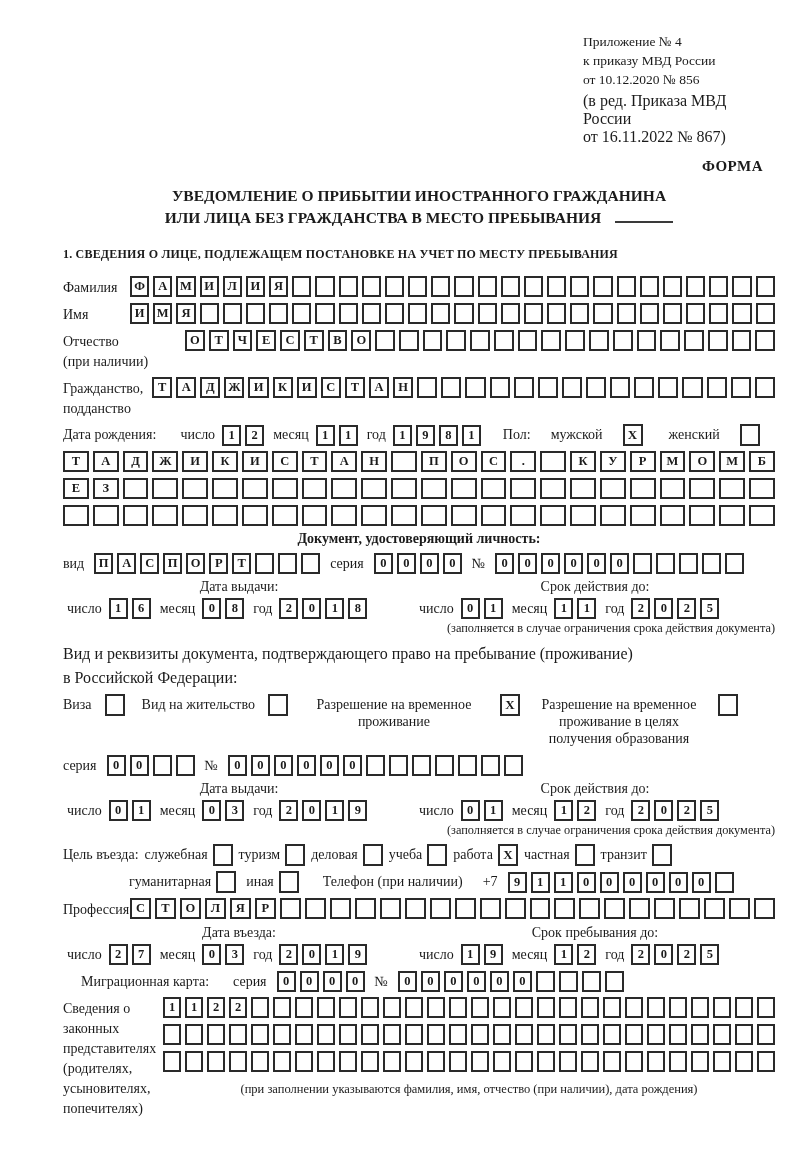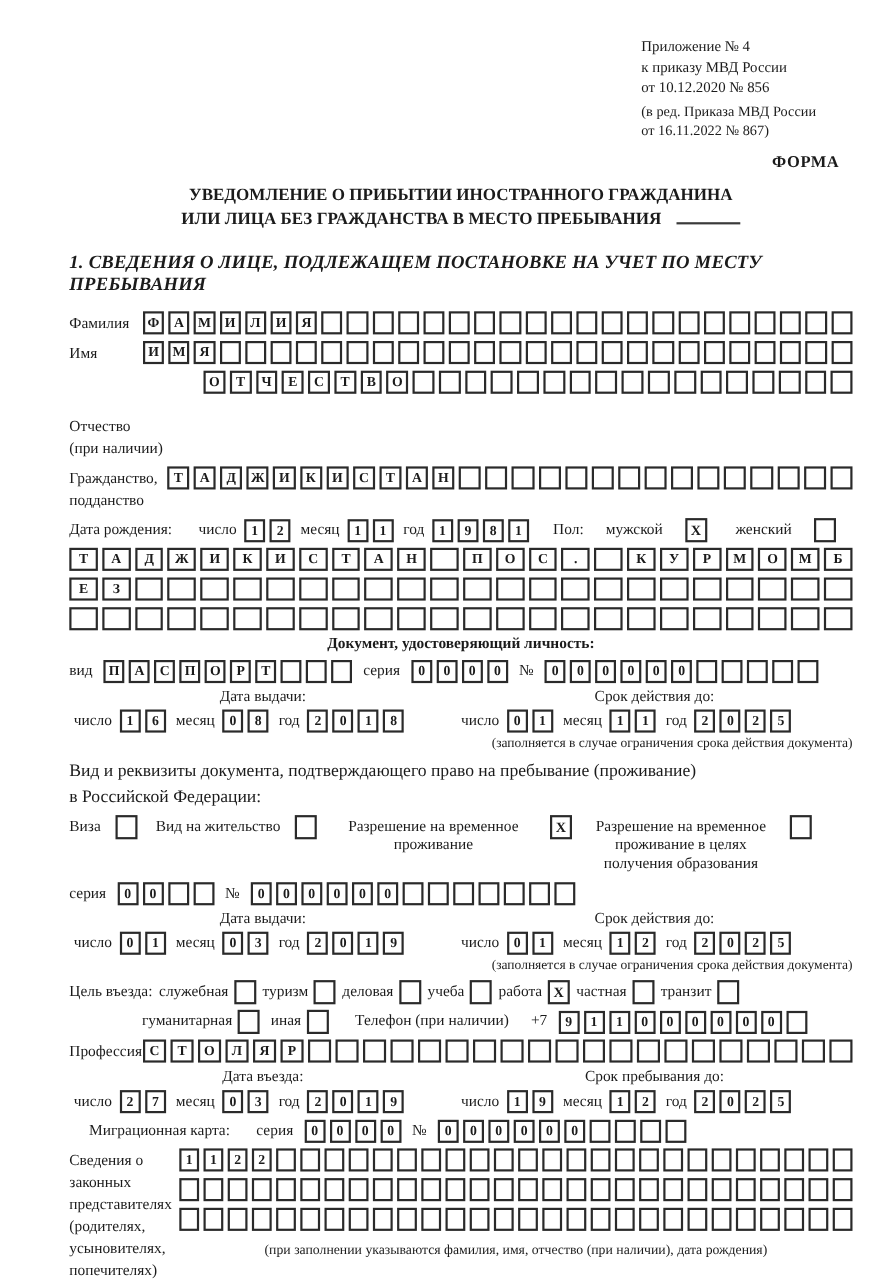--- a/index.html
+++ b/index.html
@@ -8,32 +8,32 @@
     width:800px;height:1163px;
     background:#fff;
     color:#1b1b1b;
     font-family:"Liberation Serif","DejaVu Serif",serif;
     box-sizing:border-box;
     padding:32px 25px 0 63px;
     overflow:hidden;
   }
   
   .ref{width:192px;margin-left:auto;font-size:13.5px;line-height:19px;}
-  .amend{width:192px;margin-left:auto;font-size:13px;line-height:18px;margin-top:3px;}
+  .amend{width:192px;margin-left:auto;font-size:16px;line-height:18px;margin-top:3px;}
   .forma{font-weight:bold;text-align:right;padding-right:12px;margin-top:12px;font-size:15px;letter-spacing:.5px;}
   
   .title{margin-top:10px;text-align:center;font-weight:bold;font-size:15.5px;line-height:22px;}
   .uline{display:inline-block;width:58px;border-bottom:2px solid #3a3a3a;margin-left:14px;vertical-align:baseline;}
-  .sec{margin-top:18px;font-weight:bold;font-size:17px;letter-spacing:.2px;font-style:italic;}
+  .sec{margin-top:18px;font-weight:bold;font-size:12px;letter-spacing:.2px;}
   .formarea{margin-top:14px;font-size:14px;}
   
   .frow{display:flex;align-items:flex-start;margin-bottom:5px;}
   .lblcol{flex-shrink:0;font-size:14px;line-height:20px;padding-top:2px;}
   .w67{width:67px;}
-  .w122{width:122px;margin-top:40px;}
+  .w122{width:122px;}
   .w89{width:89px;}
   .w100{width:100px;}
   .stack{flex:1;display:flex;flex-direction:column;gap:6px;}
   .cells{display:flex;gap:4px;}
   .cells.fill{flex:1;}
   .cells.fill .cell{flex:1;}
   .cells.fixed{display:inline-flex;}
   .cells.fixed .cell{width:19px;flex:none;}
   .cell{height:21px;border:2px solid #2a2a2a;box-sizing:border-box;display:flex;align-items:center;justify-content:center;font-size:12.5px;font-weight:bold;background:#fff;}
   .checkbox{width:20px;height:22px;border:2px solid #2a2a2a;box-sizing:border-box;display:inline-flex;align-items:center;justify-content:center;font-size:13px;font-weight:bold;flex:none;}

